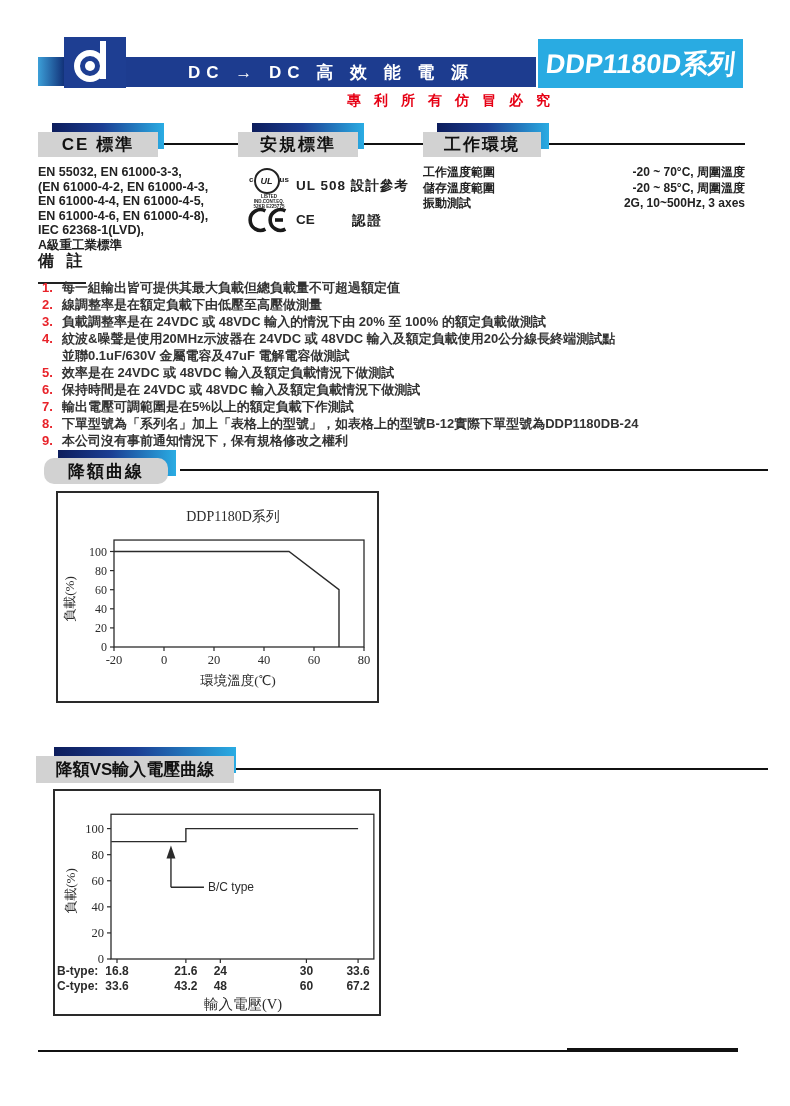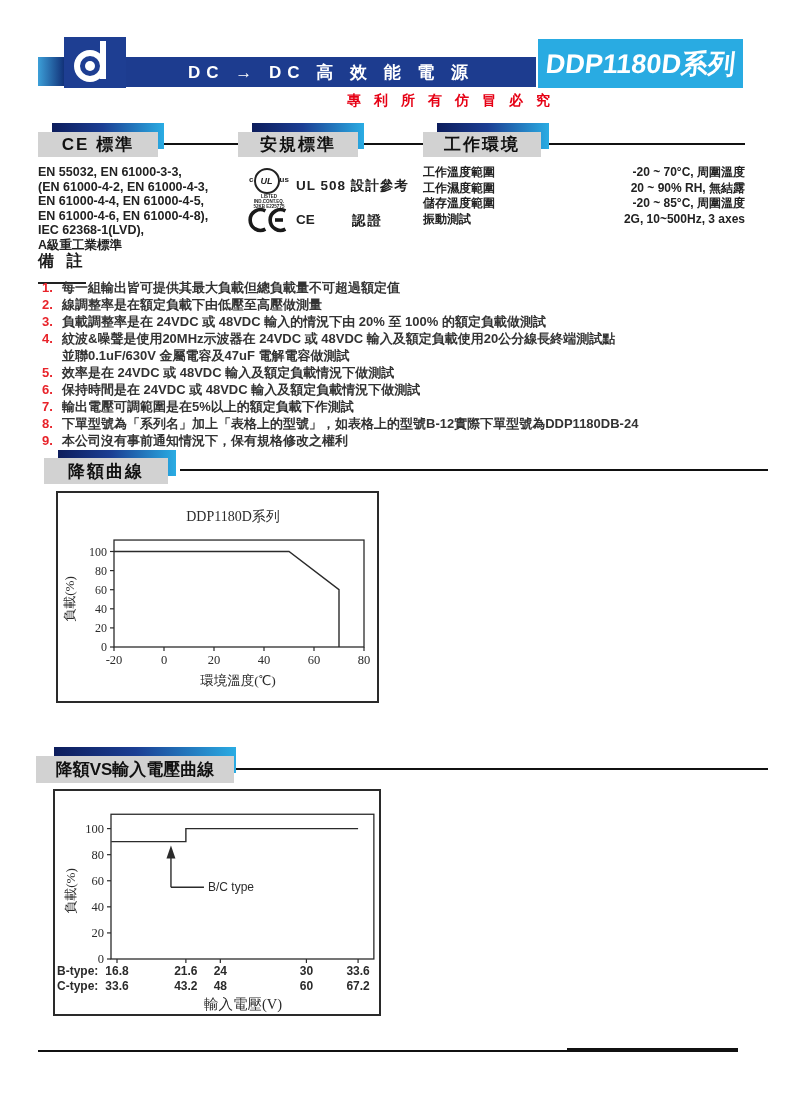--- a/index.html
+++ b/index.html
@@ -114,24 +114,20 @@
   </div>
   <div class="abs safety-row2a">CE</div>
   <div class="abs safety-row2b">認證</div>
 
   <div class="abs env-table">
       <div class="env-row">
         <span>工作溫度範圍</span>
         <span>-20 ~ 70°C, 周圍溫度</span>
       </div>
       <div class="env-row">
-        <span>工作濕度範圍</span>
-        <span>20 ~ 90% RH, 無結露</span>
-      </div>
-      <div class="env-row">
         <span>儲存溫度範圍</span>
         <span>-20 ~ 85°C, 周圍溫度</span>
       </div>
       <div class="env-row">
         <span>振動測試</span>
         <span>2G, 10~500Hz, 3 axes</span>
       </div>
     </div>
 
   <div class="abs notes-title">備 註</div>
@@ -188,21 +184,21 @@
       <div class="note-item">
         <span class="note-num">9.</span>
         <div>
           <div>本公司沒有事前通知情況下，保有規格修改之權利</div>
         </div>
       </div>
     </div>
 
   <div class="abs hline" style="left:180px;top:469px;width:588px;"></div>
   <div class="abs sec-bar" style="left:58px;top:450px;width:118px;"></div>
-  <div class="abs sec-box" style="left:44px;top:458px;width:124px;height:26px;">
+  <div class="abs sec-box" style="left:44px;top:458px;width:124px;height:26px;border-radius:10px;">
     <span>降額曲線</span>
   </div>
 
   <div class="abs chart-box" style="left:56px;top:491px;width:319px;height:208px;">
     <svg id="chart1" width="319" height="208">
         <text x="175" y="28" text-anchor="middle" font-family="&quot;Liberation Serif&quot;, serif" font-size="14px" fill="#2b2b2b">DDP1180D系列</text>
         <rect x="56" y="47.040000000000006" width="250" height="106.96" fill="none" stroke="#2b2b2b" stroke-width="1.3"></rect>
         <line x1="52" y1="154" x2="56" y2="154" stroke="#2b2b2b" stroke-width="1.2"></line>
         <text x="49" y="158" text-anchor="end" font-family="&quot;Liberation Serif&quot;, serif" font-size="12px" fill="#2b2b2b">0</text>
         <line x1="52" y1="134.9" x2="56" y2="134.9" stroke="#2b2b2b" stroke-width="1.2"></line>

